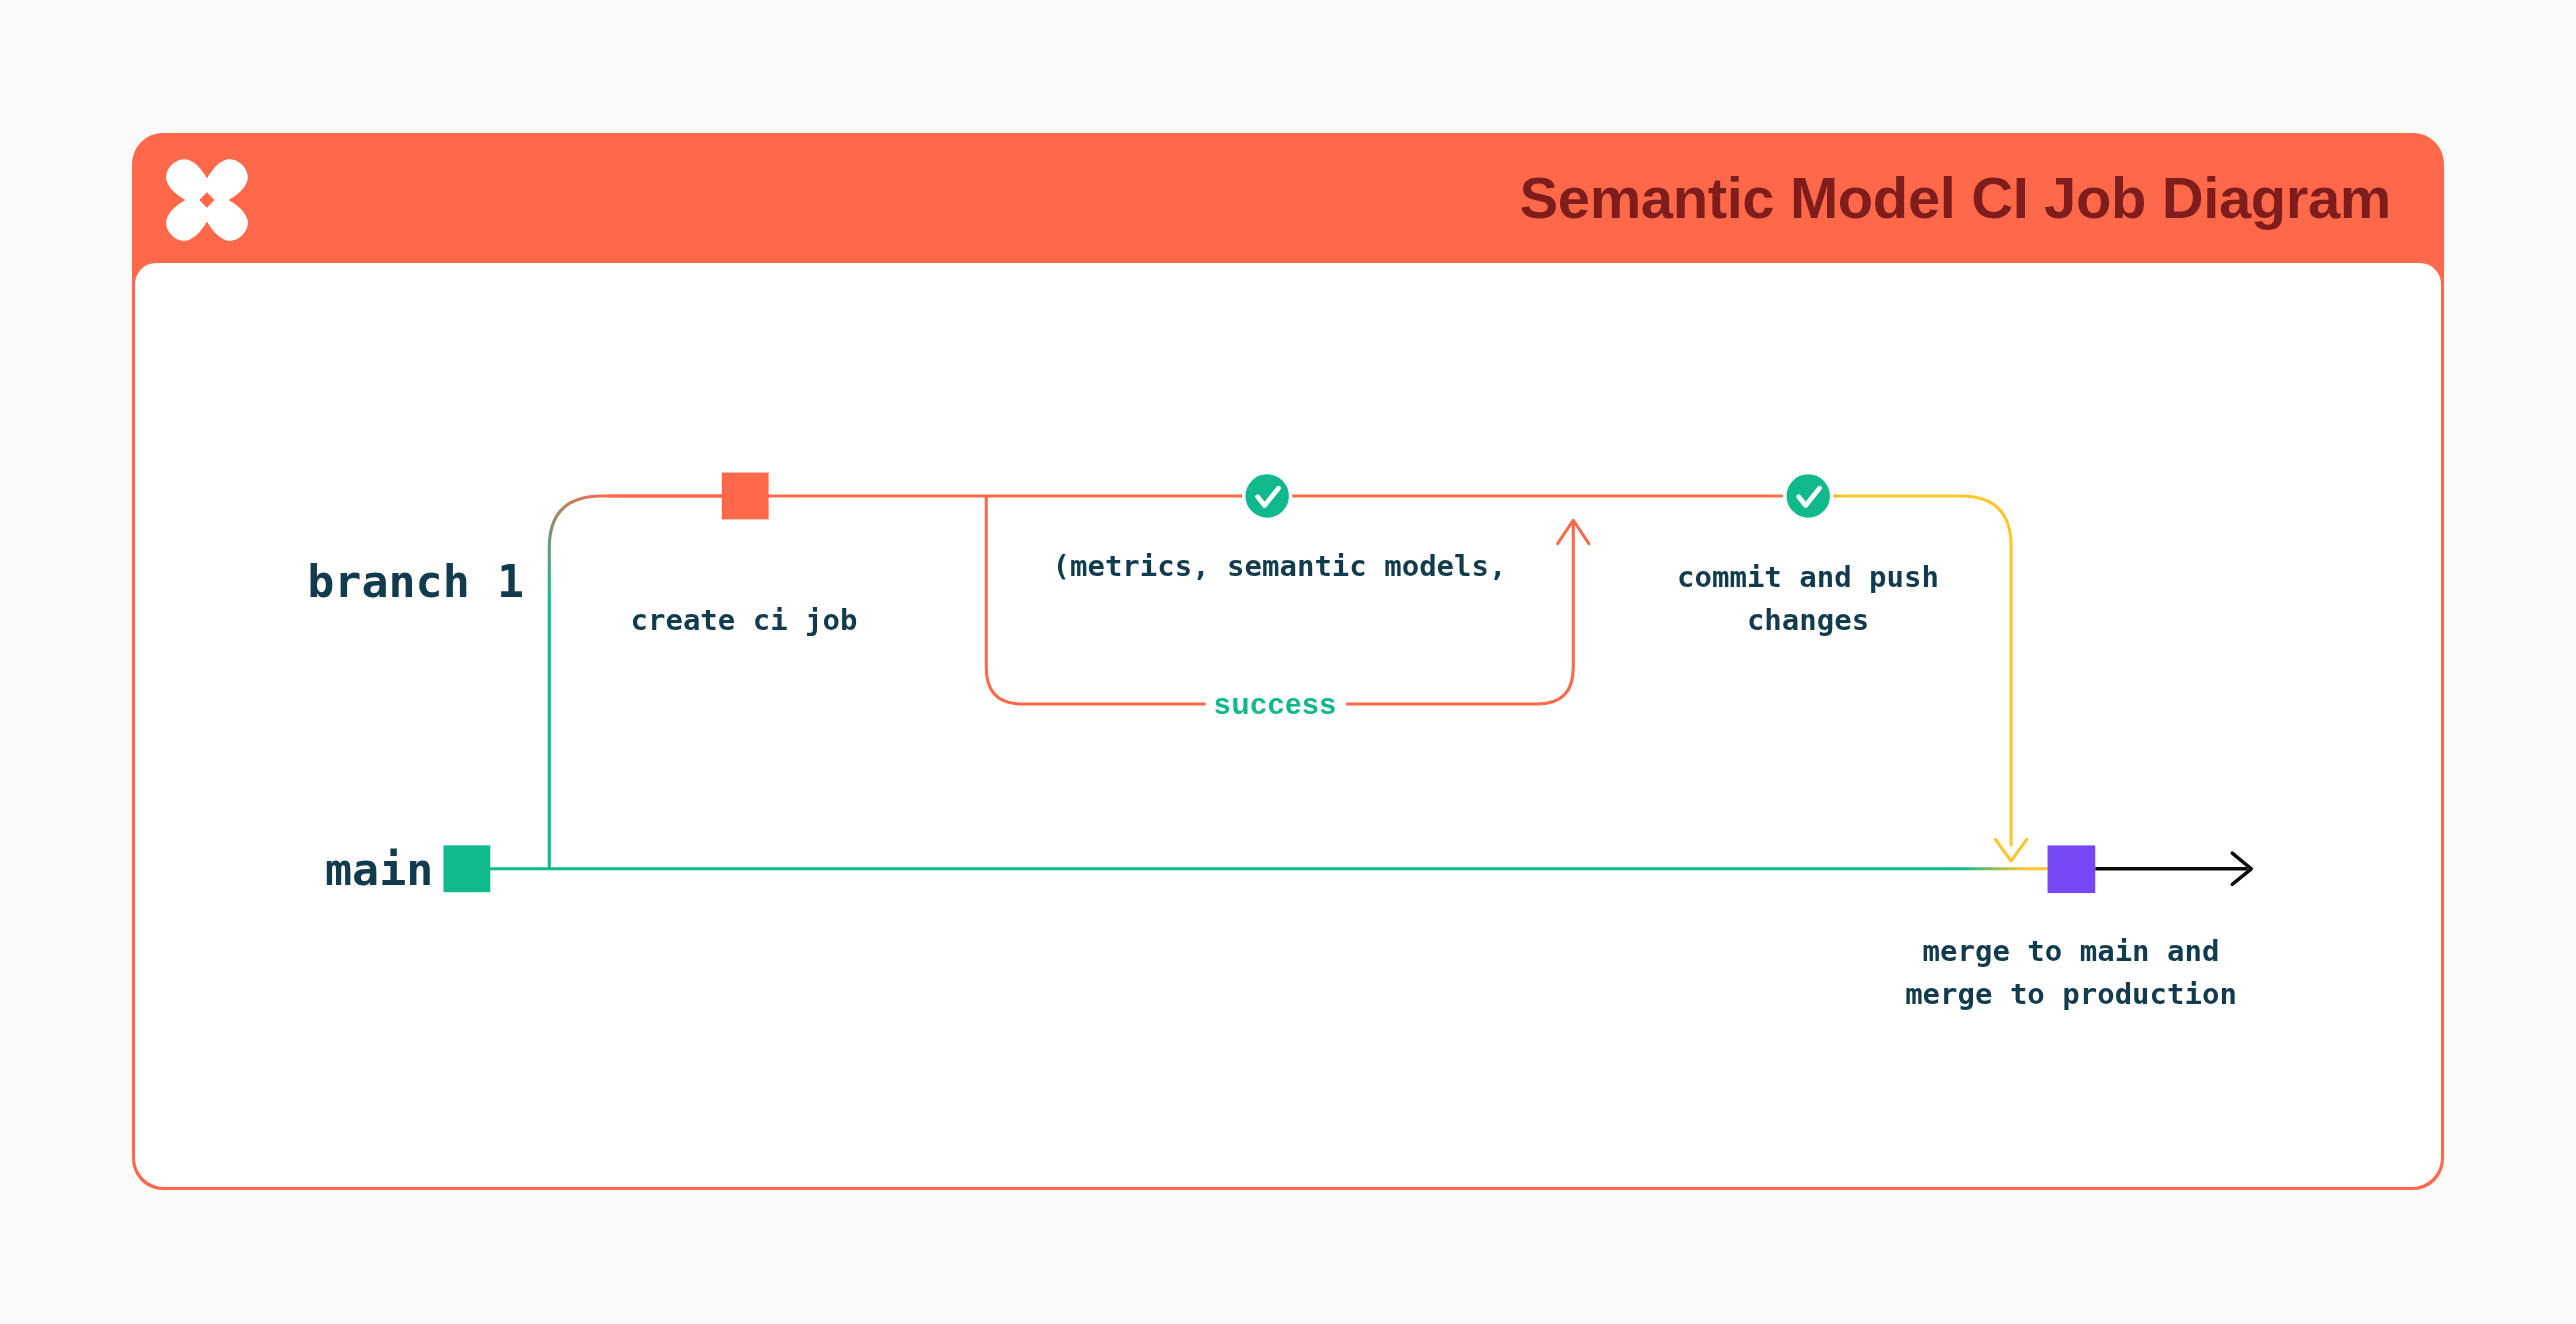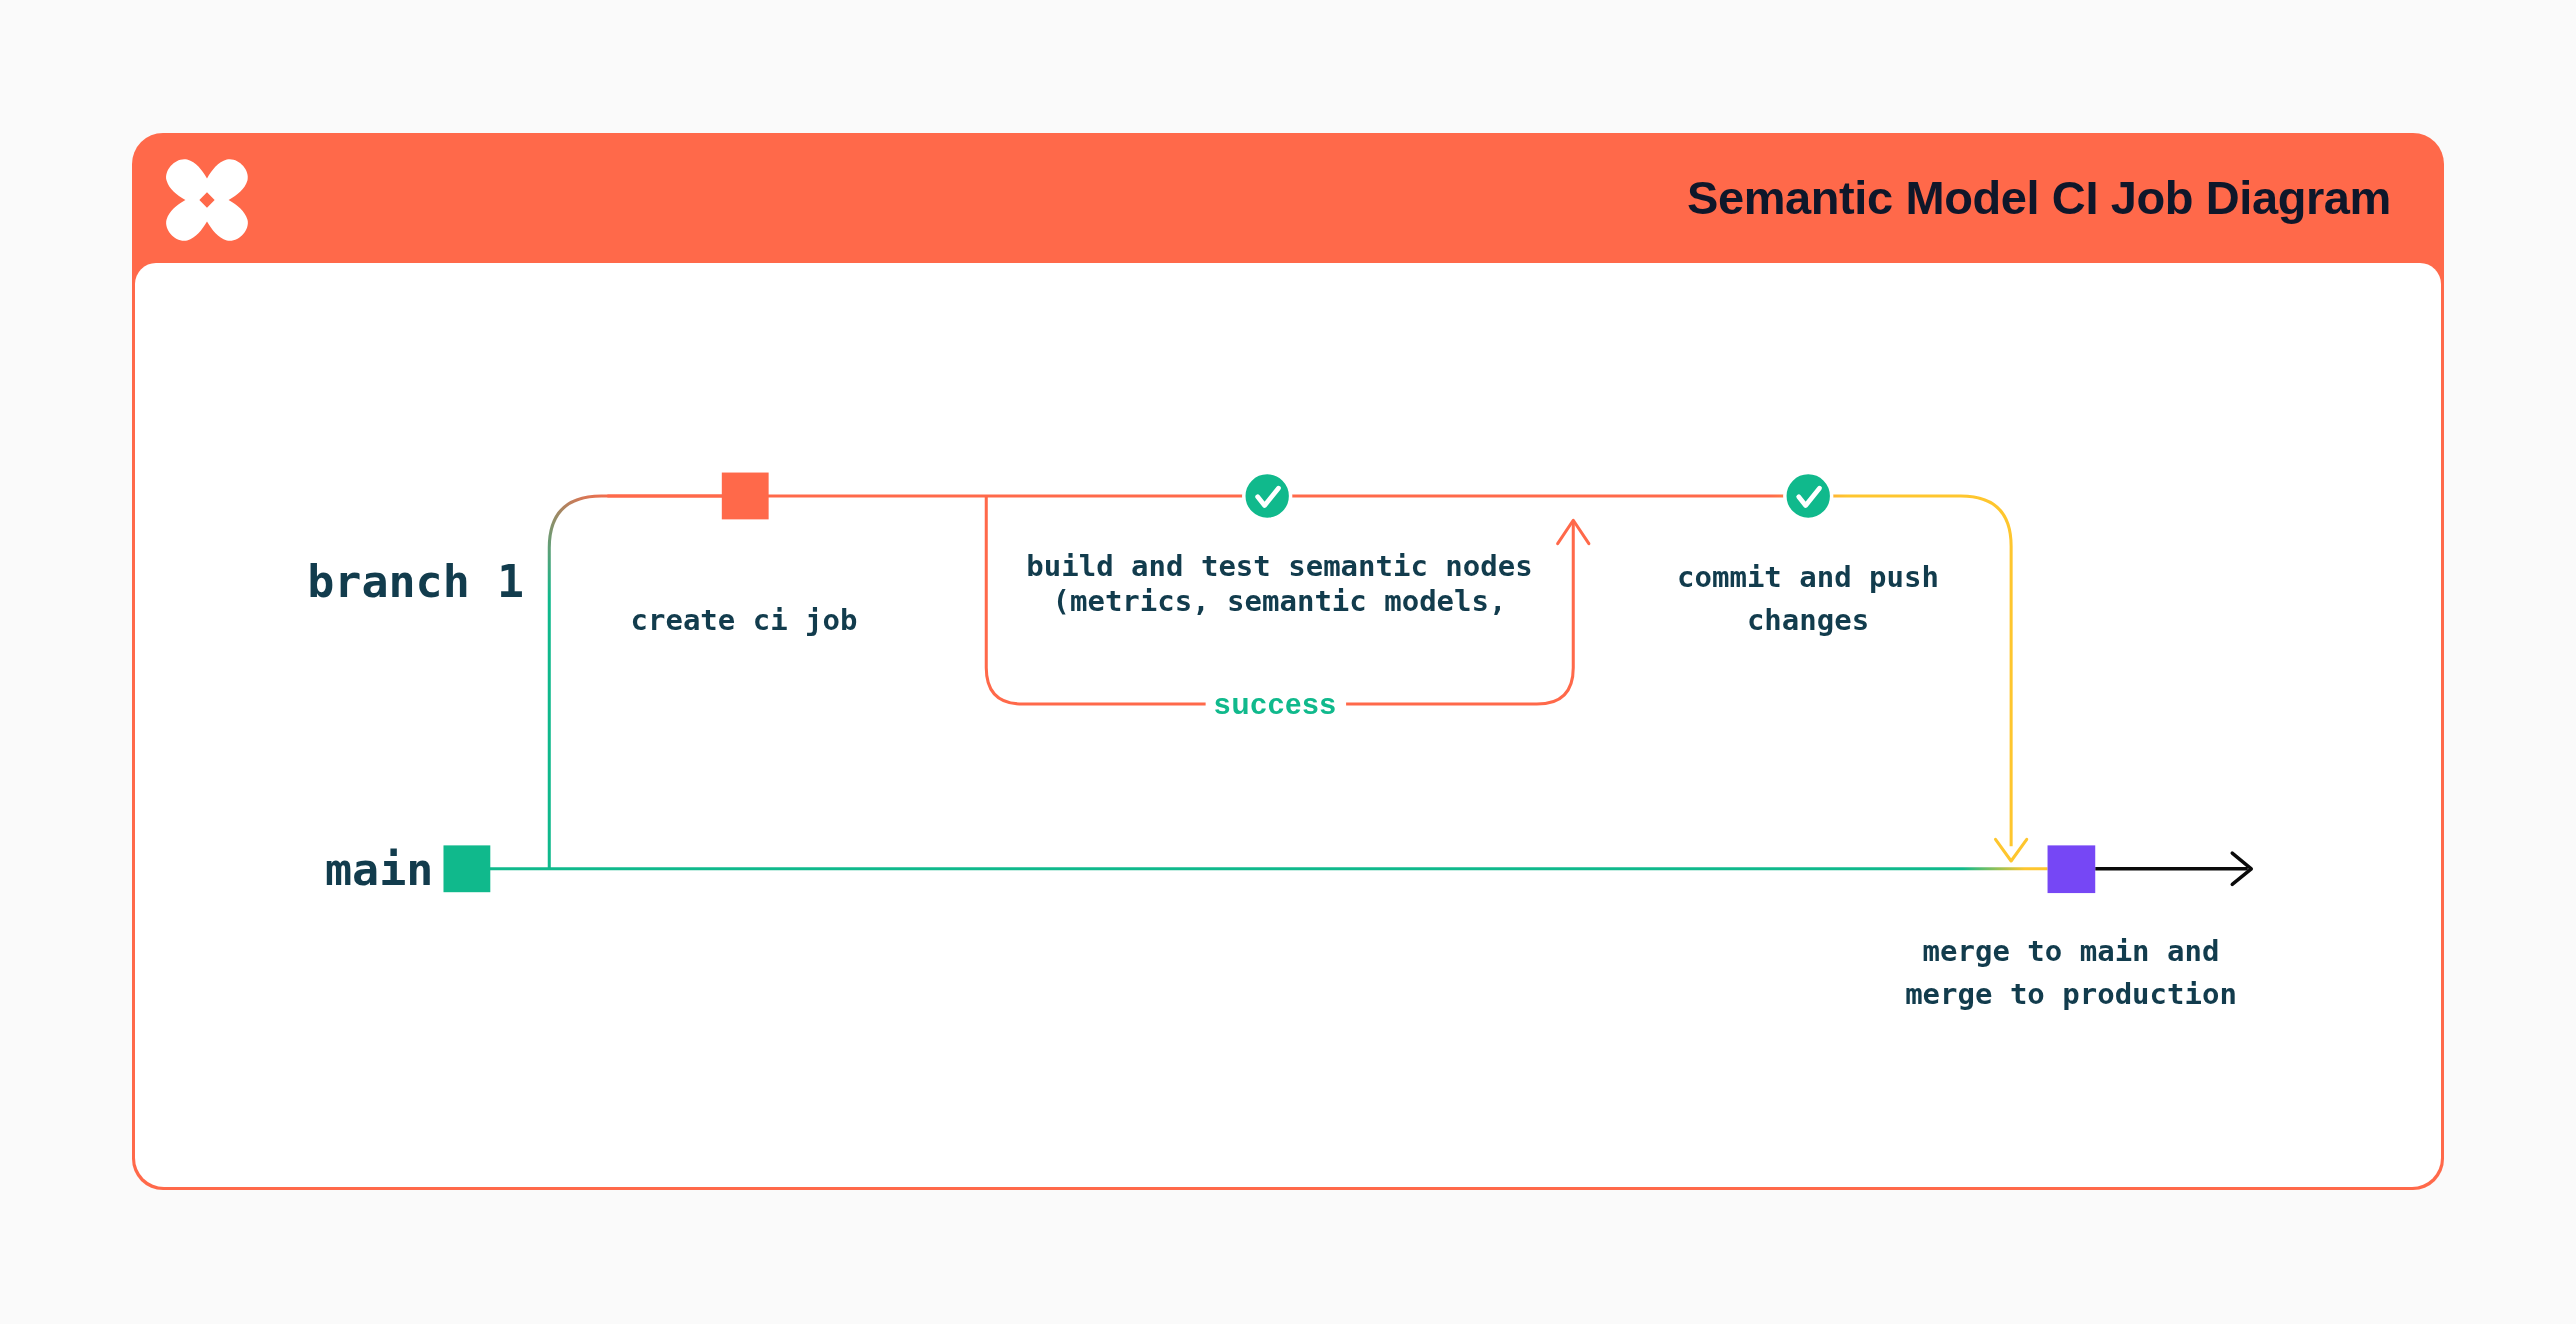--- a/index.html
+++ b/index.html
@@ -10,21 +10,21 @@
     font-family:"Liberation Sans", sans-serif;
     overflow:hidden;
   }
   .card{
     position:absolute;left:132px;top:133px;width:2312px;height:1057px;
     background:#FF694A;border-radius:31px;
   }
   .card-header{position:absolute;left:0;top:0;right:0;height:130px;}
   .card-title{
     position:absolute;right:53px;top:0;height:130px;line-height:130px;
-    font-size:47px;font-weight:bold;letter-spacing:-0.4px;color:#0f172a;
+    font-size:58px;font-weight:bold;letter-spacing:-0.4px;color:#7f1d1d;
     white-space:nowrap;
   }
   .logo{position:absolute;left:29.5px;top:22px;width:90px;height:90px;}
   .card-body{
     position:absolute;top:130px;left:2.6px;right:2.6px;bottom:2.6px;
     background:#ffffff;border-radius:21px 21px 29px 29px;
   }
   .diagram-svg{position:absolute;left:0;top:0;width:2576px;height:1324px;}
   .label{position:absolute;white-space:nowrap;}
   .mono{
@@ -116,21 +116,20 @@
 
 <div class="label mono branch-name right-align" style="left:260px;top:557px;width:264px;">branch 1</div>
 
 <div class="label mono branch-name" style="left:325px;top:845px;">main</div>
 
 <div class="label mono node-label lh50" style="left:484px;top:559px;width:520px;margin-top:40px;">
   <span>create ci job</span>
 </div>
 
 <div class="label mono node-label lh40" style="left:976px;top:549px;width:607px;">
-  <span>build and test semantic nodes</span>
   <span>(metrics, semantic models,</span>
 </div>
 
 <div class="label success-label" style="left:1180px;top:686px;width:191px;text-align:center;">success</div>
 
 <div class="label mono node-label lh50" style="left:1548px;top:556px;width:520px;">
   <span>commit and push</span>
   <span>changes</span>
 </div>
 

